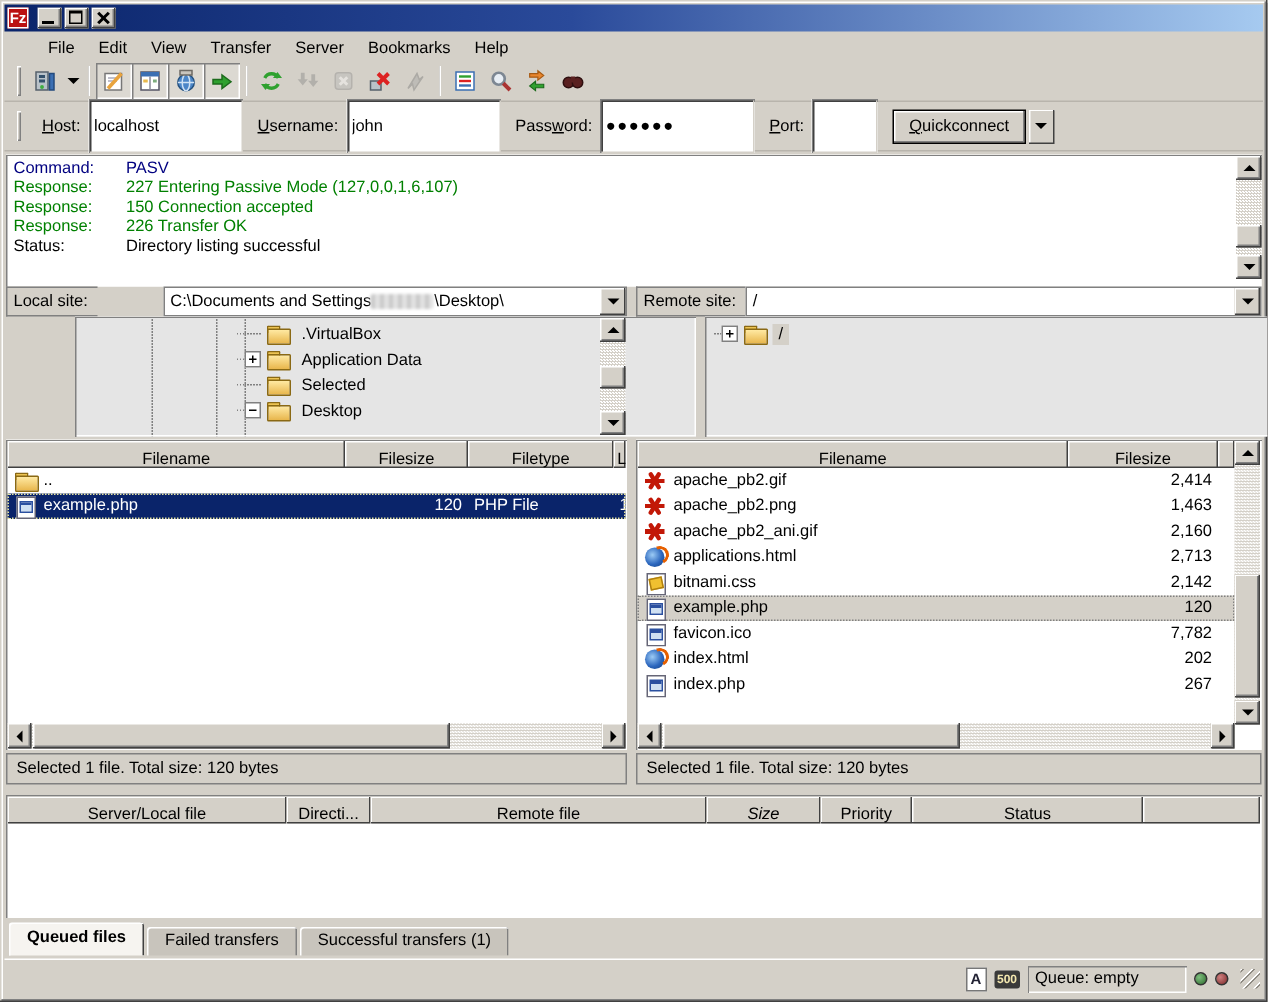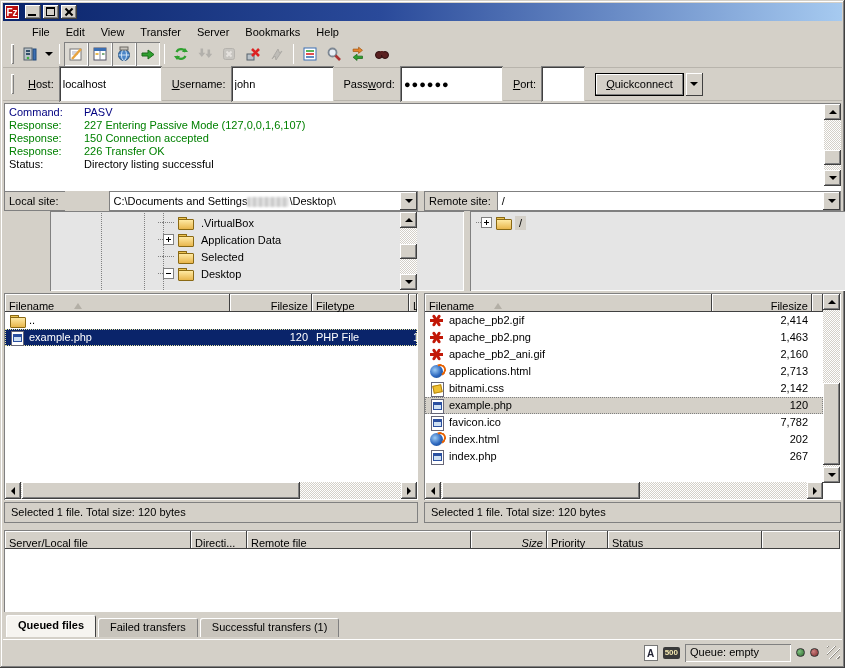--- a/index.html
+++ b/index.html
@@ -88,21 +88,21 @@
   .fi.css-file::after { content:""; position:absolute; left:4px; top:3px; width:7px; height:6px; background:#F0C030; border:1px solid #B08010; transform:rotate(-12deg); }
   .fi.firefox::before { content:""; position:absolute; left:1px; top:0; width:13px; height:13px; border-radius:50%; background:radial-gradient(circle at 38% 38%, #9CCBF5 0%, #2C67BE 55%, #123E7F 100%); }
   .fi.firefox::after { content:""; position:absolute; right:0px; top:-1px; width:8px; height:8px; border-radius:50%; border:2px solid #E66000; border-left-color:transparent; border-bottom-color:transparent; transform:rotate(20deg);}
   .fi.apache-feather { background:linear-gradient(transparent 5px, #C21807 5px 8px, transparent 8px) 1px 0 / 13px 13px no-repeat; }
   .fi.apache-feather::before, .fi.apache-feather::after { content:""; position:absolute; left:1px; top:5px; width:13px; height:3px; background:#C21807; border-radius:2px; }
   .fi.apache-feather::before { transform:rotate(58deg);} .fi.apache-feather::after { transform:rotate(-58deg);}
 
   
   .listwrap { position:absolute; background:#fff; box-shadow: inset 1px 1px 0 #808080, inset -1px -1px 0 #fff; }
   .lheader { position:absolute; top:1px; left:1px; height:18px; display:flex; }
-  .hcell { background:#D4D0C8; box-shadow: inset -1px -1px 0 #404040, inset 1px 1px 0 #fff; padding:6px 4px 0 4px; white-space:nowrap; overflow:hidden; display:flex; align-items:center; gap:20px;}
+  .hcell { background:#D4D0C8; box-shadow: inset -1px -1px 0 #404040, inset 1px 1px 0 #fff; padding:6px 4px 0 4px; white-space:nowrap; overflow:hidden; display:flex; align-items:center; gap:20px;flex-direction:column;}
   .hcell.rt { justify-content:flex-end; }
   .sort-arrow { width:0; height:0; border-left:4px solid transparent; border-right:4px solid transparent; border-bottom:6px solid #b3afa6; }
   .rows { position:absolute; left:1px; top:19px; right:1px; }
   .frow { display:flex; align-items:center; height:17px; }
   .frow .cell { padding:0 4px; white-space:nowrap; overflow:hidden; height:17px; line-height:17px; }
   .frow.selected { background:#0A246A; color:#fff; outline:1px dotted #E8E4A0; outline-offset:-1px; }
   .frow.sel-grey { background:#D4D0C8; outline:1px dotted #808080; outline-offset:-1px; }
   .cname { display:flex; align-items:center; }
   .lc-name{width:225px;} .lc-size{width:82px; text-align:right;} .lc-type{width:97px;} .lc-mod{flex:1; text-align:right; padding-right:1px!important;}
   .rc-name{width:287px;} .rc-size{width:100px; text-align:right;} .rc-fill{flex:1;}

